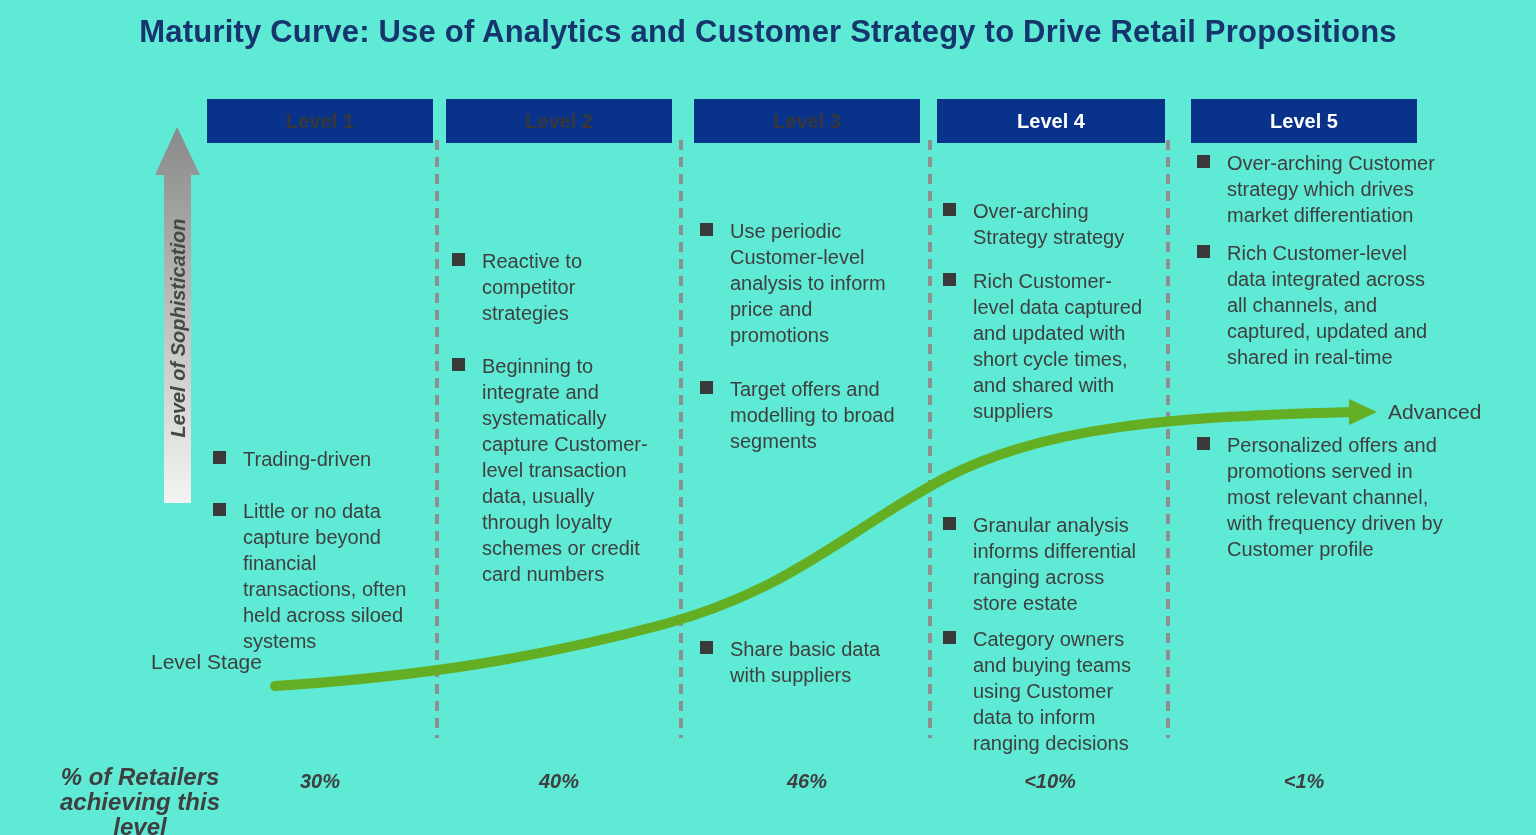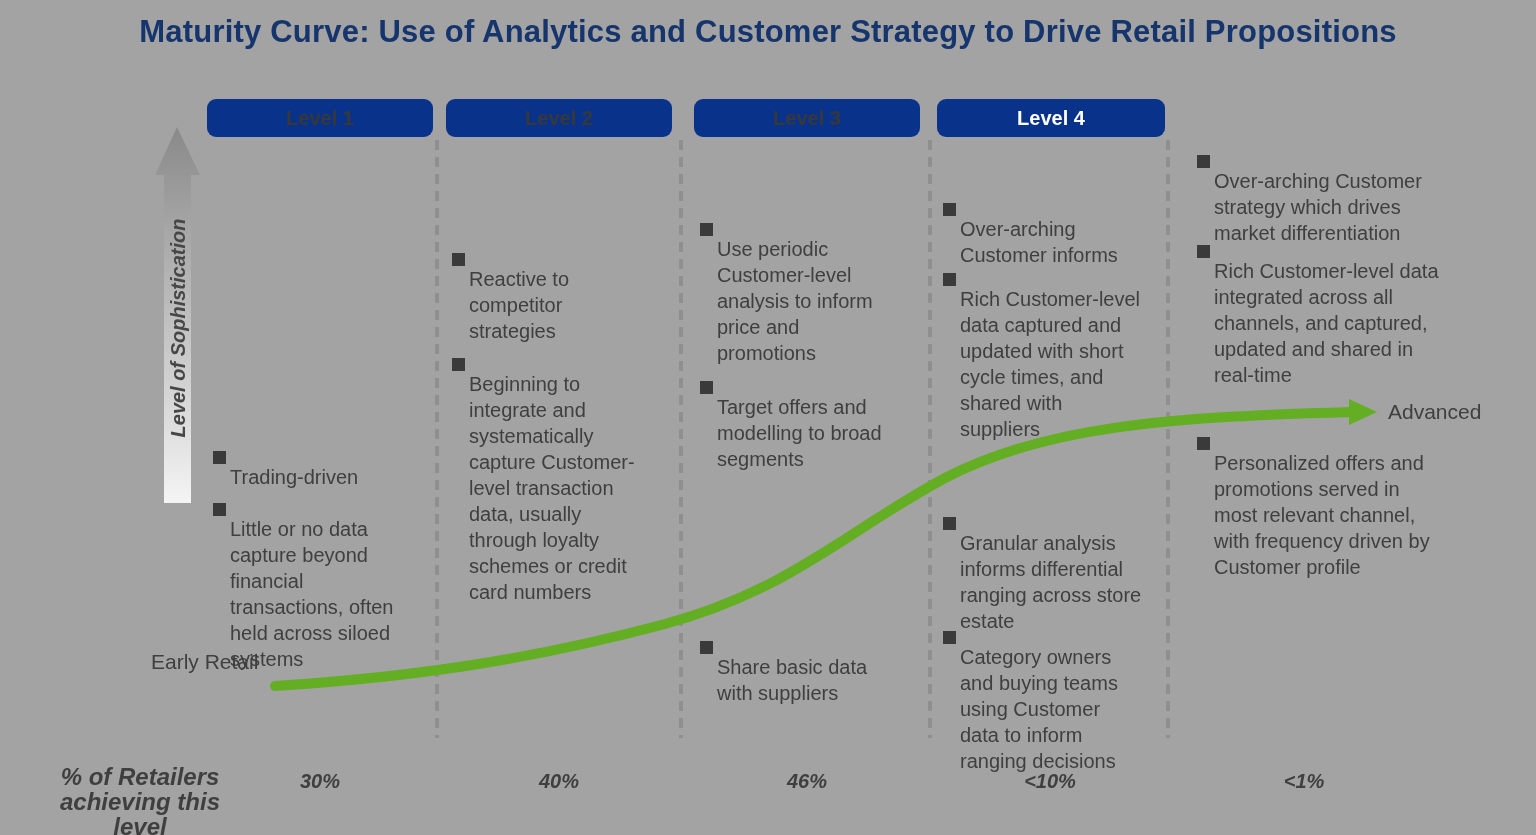--- a/index.html
+++ b/index.html
@@ -1,36 +1,36 @@
 <!DOCTYPE html>
 <html><head>
 <meta charset="utf-8">
 <style>
   html,body { margin:0; padding:0; background:#ffffff; }
   .canvas {
-    position:relative; width:1536px; height:835px; background:#a3a3a3;
+    position:relative; width:1536px; height:835px; background:#5eead4;
     font-family:"Liberation Sans", sans-serif; overflow:hidden;
   }
   .title {
     position:absolute; top:14px; left:0; width:100%; text-align:center;
     font-size:31px; font-weight:bold; color:#16356D; letter-spacing:0.2px;
   }
   .hdr {
-    position:absolute; top:99px; height:38px; width:226px; background:#09338B;
+    position:absolute; top:99px; height:44px; width:226px; background:#09338B;
     display:flex; align-items:center; justify-content:center;
-    font-size:20px; font-weight:bold;border-radius:9px;
+    font-size:20px; font-weight:bold;
   }
   .hdr.inactive { color:#383838; }
   .hdr.active   { color:#ffffff; }
   .divider {
     position:absolute; top:140px; height:598px; width:4px;
     background:repeating-linear-gradient(to bottom, #8F8F8F 0 10px, transparent 10px 17px);
   }
   .col { position:absolute; top:140px; height:620px; }
-  .bullet { position:absolute; left:0; display:flex; padding-left:6px; box-sizing:border-box; width:100%;flex-direction:column; }
+  .bullet { position:absolute; left:0; display:flex; padding-left:6px; box-sizing:border-box; width:100%; }
   .sq { flex:0 0 13px; width:13px; height:13px; background:#3A3A3A; margin-top:5px; }
   .btxt { margin-left:17px; font-size:20px; line-height:26px; color:#3F3F3F; }
   .stage-label {
     position:absolute; font-size:21px; font-weight:normal; color:#3F3F3F; white-space:nowrap;
   }
   .axis-label {
     position:absolute; left:178px; top:328px; transform:translate(-50%,-50%) rotate(-90deg);
     white-space:nowrap; font-size:20px; font-weight:bold; font-style:italic; color:#474747;
   }
   .pct {
@@ -47,20 +47,21 @@
 <body>
 
 <div class="canvas">
 
   <div class="title">Maturity Curve: Use of Analytics and Customer Strategy to Drive Retail Propositions</div>
 
   <div class="hdr inactive" style="left:207px">Level 1</div>
   <div class="hdr inactive" style="left:446px">Level 2</div>
   <div class="hdr inactive" style="left:694px">Level 3</div>
   <div class="hdr active" style="left:937px;width:228px">Level 4</div>
+  <div class="hdr active" style="left:1191px">Level 5</div>
 
   <div class="divider" style="left:435px"></div>
   <div class="divider" style="left:679px"></div>
   <div class="divider" style="left:928px"></div>
   <div class="divider" style="left:1166px"></div>
 
   <svg class="overlay" style="left:150px; top:120px" width="60" height="390" viewBox="0 0 60 390">
     <defs>
       <linearGradient id="arrowgrad" x1="0" y1="0" x2="0" y2="1">
         <stop offset="0" stop-color="#898989"></stop>
@@ -69,21 +70,21 @@
     </defs>
     <polygon points="27,7 50,55 41,55 41,383 14,383 14,55 5,55" fill="url(#arrowgrad)"></polygon>
   </svg>
   <div class="axis-label">Level of Sophistication</div>
 
   <svg class="overlay" width="1536" height="835" viewBox="0 0 1536 835">
     <path d="M 275 686 C 430 676 545 656 665 624 C 790 590 845 532 945 478 C 1045 426 1170 417 1352 412" fill="none" stroke="#64AE24" stroke-width="10" stroke-linecap="round"></path>
     <polygon points="1349,399 1377,412 1349,425" fill="#64AE24"></polygon>
   </svg>
 
-  <div class="stage-label" style="left:151px; top:650px">Early Retail</div>
+  <div class="stage-label" style="left:151px; top:650px">Level Stage</div>
   <div class="stage-label" style="left:1388px; top:400px">Advanced</div>
 
   <div class="col" style="left:207px; width:211px">
     <div class="bullet" style="top:306px">
       <span class="sq"></span>
       <span class="btxt">Trading-driven</span>
     </div>
     <div class="bullet" style="top:358px">
       <span class="sq"></span>
       <span class="btxt">Little or no data capture beyond financial transactions, often held across siloed systems</span>
@@ -112,21 +113,21 @@
     </div>
     <div class="bullet" style="top:496px">
       <span class="sq"></span>
       <span class="btxt">Share basic data with suppliers</span>
     </div>
   </div>
 
   <div class="col" style="left:937px; width:206px">
     <div class="bullet" style="top:58px">
       <span class="sq"></span>
-      <span class="btxt">Over-arching Customer informs</span>
+      <span class="btxt">Over-arching Strategy strategy</span>
     </div>
     <div class="bullet" style="top:128px">
       <span class="sq"></span>
       <span class="btxt">Rich Customer-level data captured and updated with short cycle times, and shared with suppliers</span>
     </div>
     <div class="bullet" style="top:372px">
       <span class="sq"></span>
       <span class="btxt">Granular analysis informs differential ranging across store estate</span>
     </div>
     <div class="bullet" style="top:486px">

